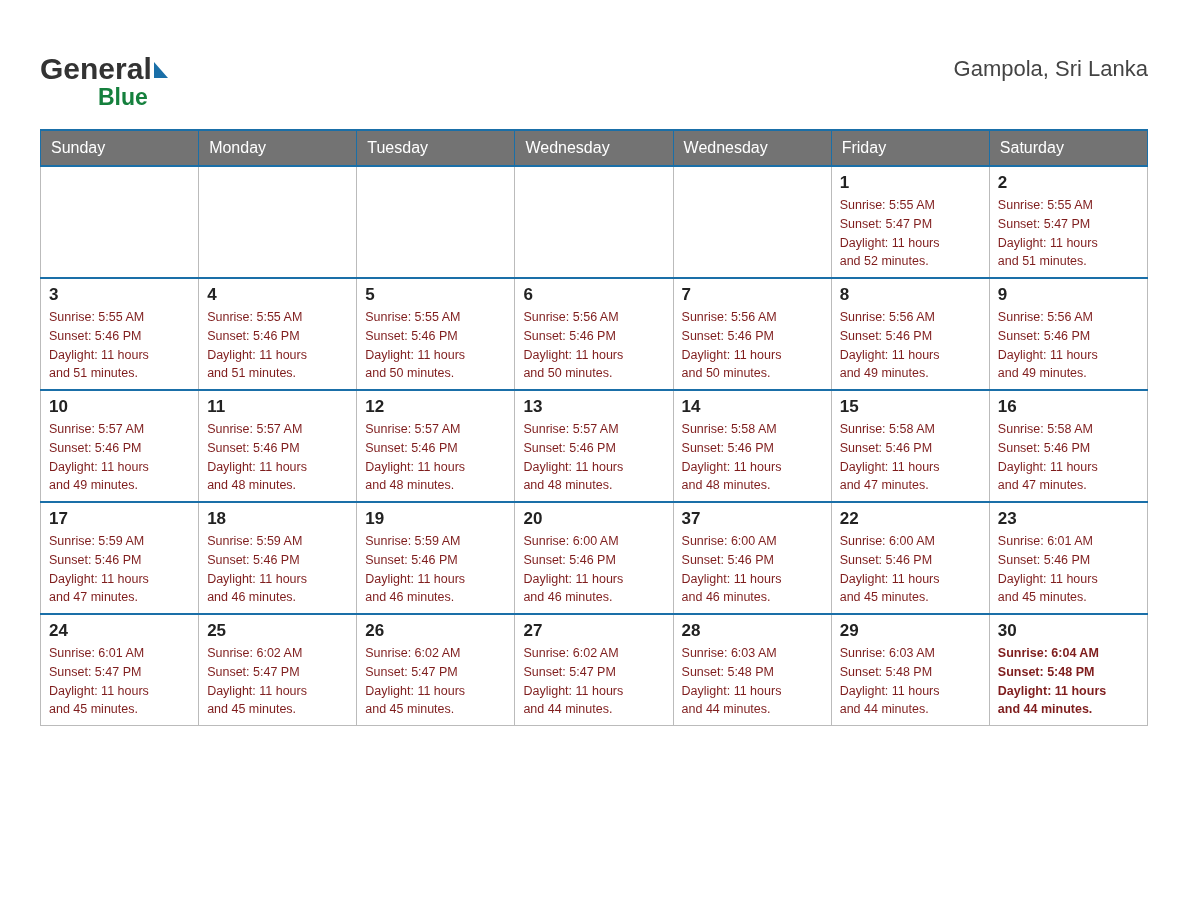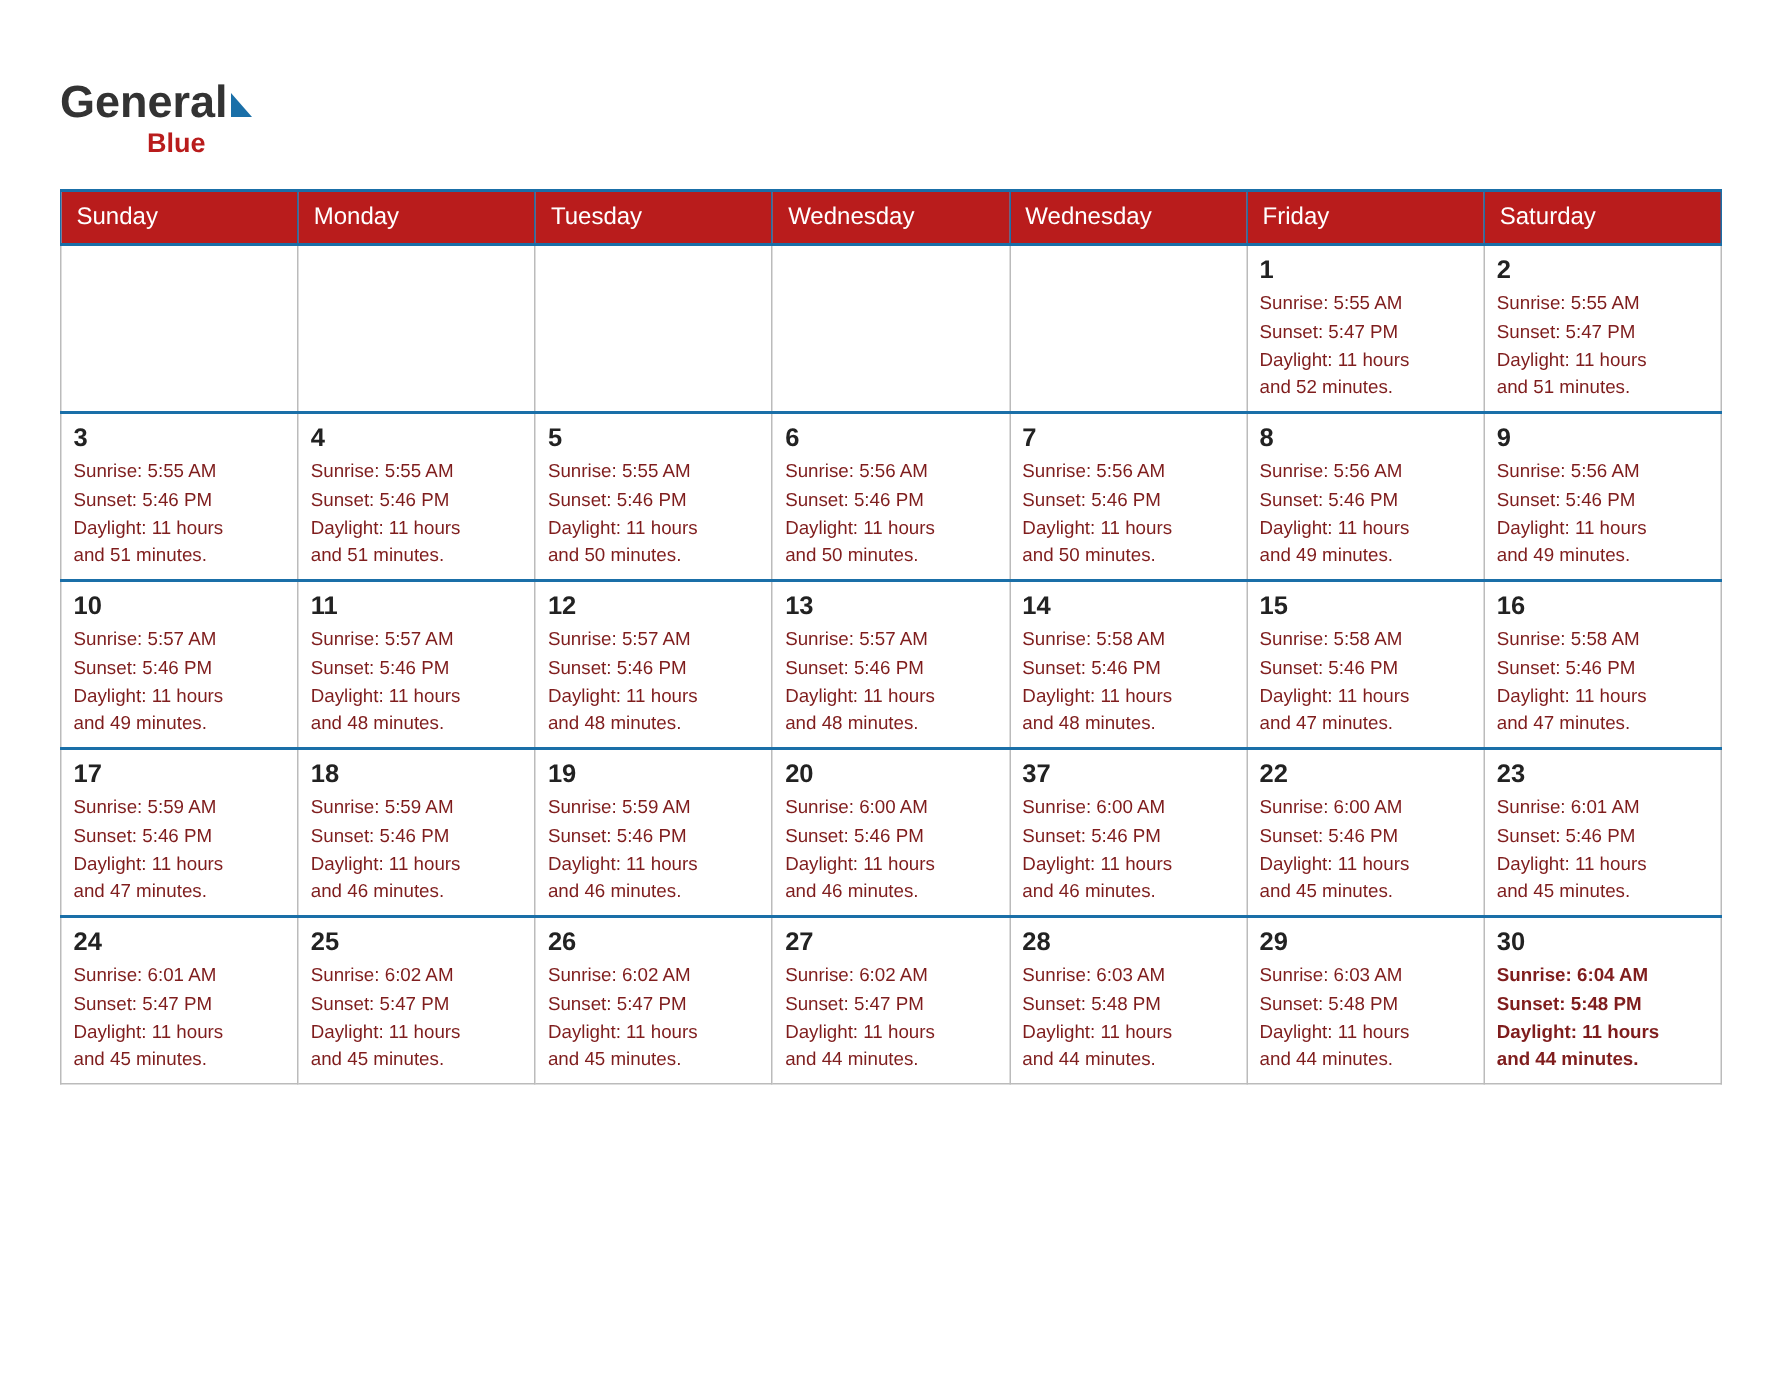--- a/index.html
+++ b/index.html
@@ -16,23 +16,23 @@
       align-items: flex-start;
       margin-bottom: 20px;
       margin-top: 22px;
     }
     .logo {
       display: flex;
       flex-direction: column;
       align-items: flex-start;
     }
     .logo-blue {
-      font-size: 18px;
+      font-size: 23px;
       font-weight: bold;
-      color: #b91c1c;
+      color: #15803d;
       margin-left: 28px;
       line-height: 1;
     }
     .title-block {
       text-align: right;
     }
     .month-title {
       font-size: 48px;
       font-weight: normal;
       color: #222;
@@ -42,21 +42,21 @@
       font-size: 22px;
       color: #444;
       margin-top: 4px;
     }
     .calendar {
       width: 100%;
       border-collapse: collapse;
       border: 1px solid #999;
     }
     .calendar th {
-      background: #b91c1c;
+      background: #737373;
       color: #fff;
       font-size: 16px;
       font-weight: normal;
       padding: 8px 10px;
       text-align: left;
       border: 1px solid #1a6fa8;
     }
     .calendar td {
       vertical-align: top;
       border: 1px solid #bbb;
@@ -109,20 +109,21 @@
   <div class="logo">
     <div class="logo-row">
       <span class="logo-text-general">General</span>
       <span class="logo-arrow"></span>
     </div>
     <div style="margin-left:30px;">
       <span class="logo-blue">Blue</span>
     </div>
   </div>
   <div class="title-block">
+    <div class="location">Gampola, Sri Lanka</div>
   </div>
 </div>
 
 <table class="calendar">
   <thead>
     <tr>
     <th>Sunday</th>
         <th>Monday</th>
         <th>Tuesday</th>
         <th>Wednesday</th>

